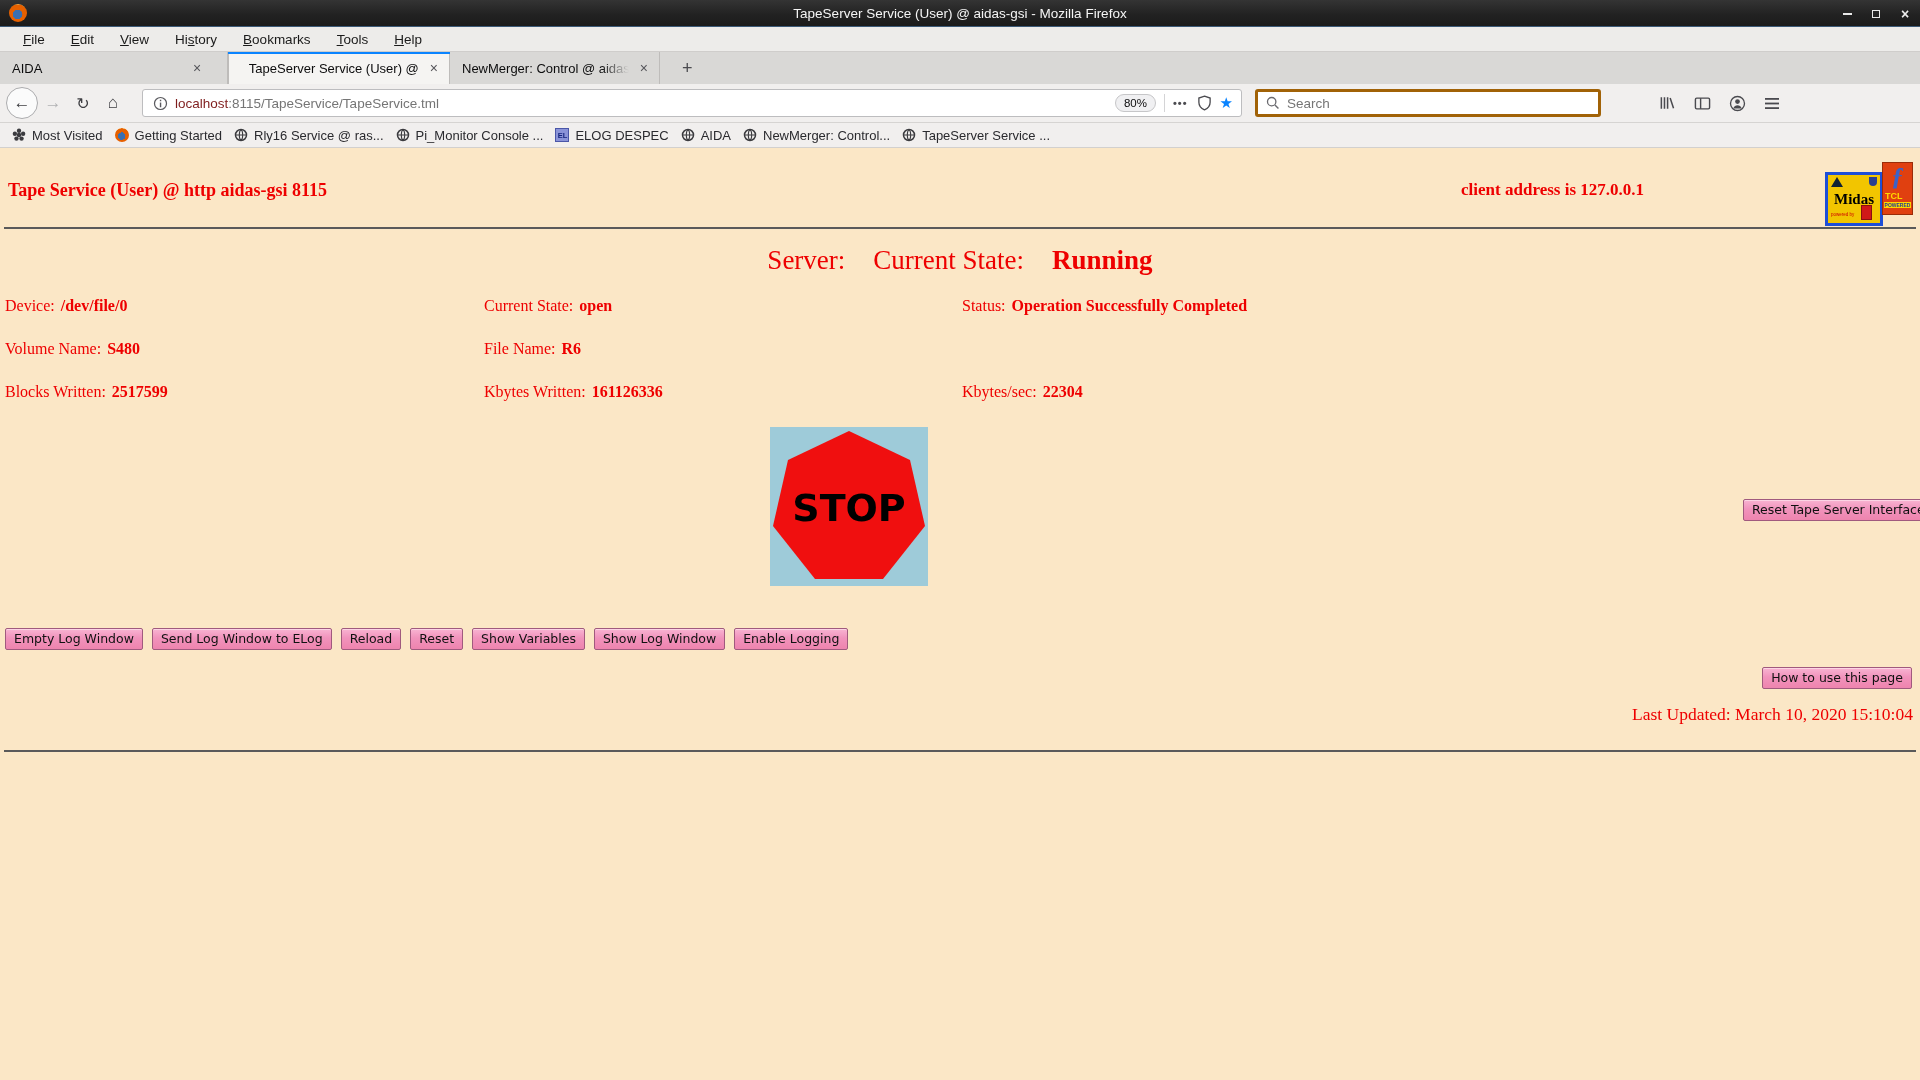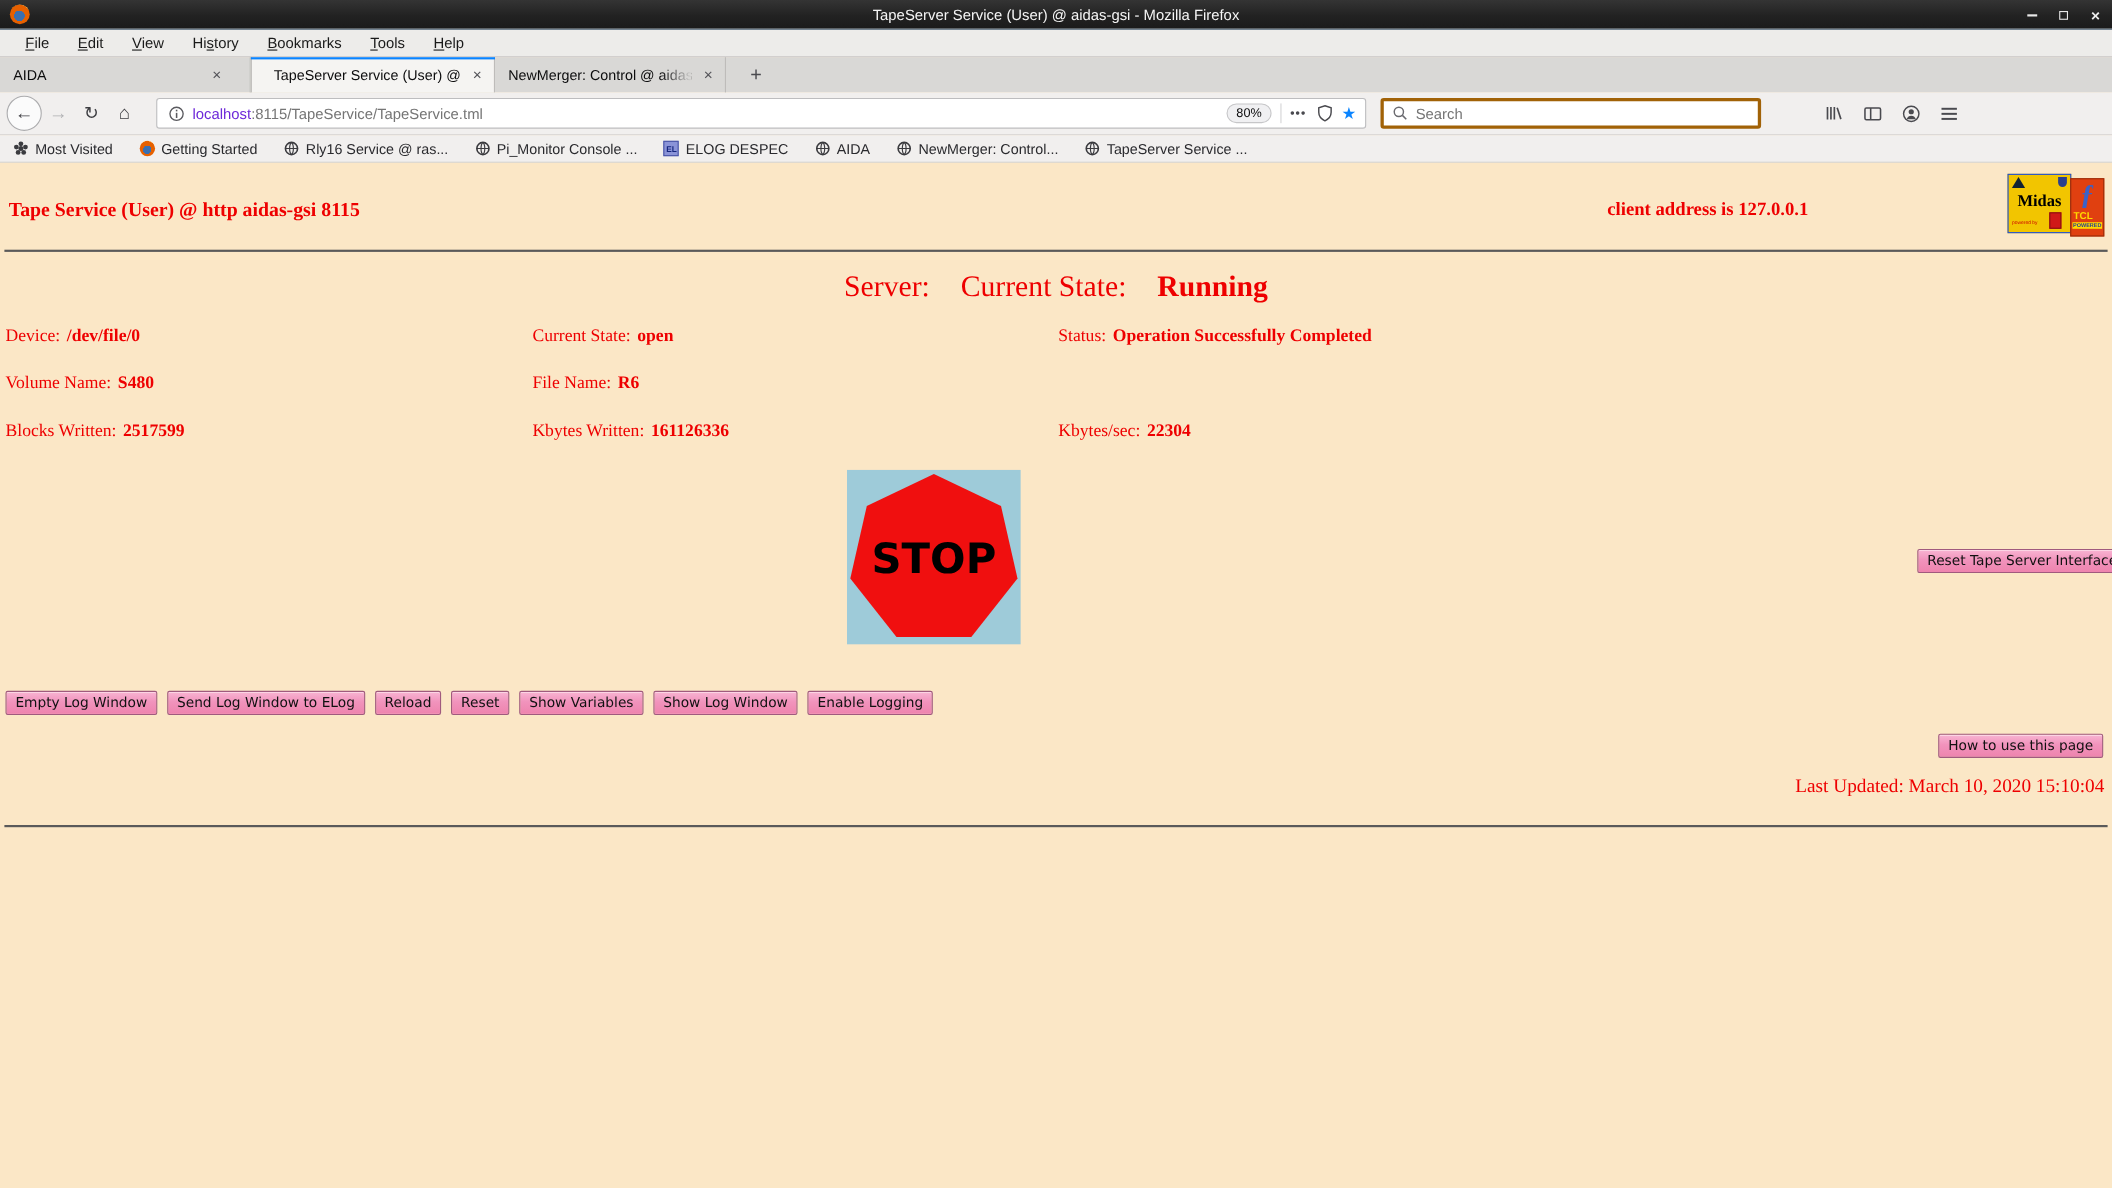--- a/index.html
+++ b/index.html
@@ -38,47 +38,47 @@
   
   .navbar { height:39px; background:#f1efee; border-bottom:1px solid #d6d4d2; display:flex; align-items:center; }
   .nav-icon { font-size:17px; color:#3e3e42; text-align:center; }
   .btn-back { width:32px; height:32px; border:1px solid #acacae; border-radius:50%; margin-left:6px; display:flex; align-items:center; justify-content:center; background:#fbfbfb; }
   .btn-fwd { width:30px; text-align:center; color:#b1b1b3; font-size:17px; }
   .btn-reload { width:30px; text-align:center; font-size:16px; }
   .btn-home { width:30px; text-align:center; font-size:17px; }
   .urlbar { width:1100px; height:28px; margin-left:14px; background:#fff; border:1px solid #bdbdbf; border-radius:3px; display:flex; align-items:center; padding:0 6px; }
   .urlbar .info-icon { margin:0 7px 0 4px; display:flex; }
   .url-text { font-size:13.5px; flex:1; white-space:nowrap; overflow:hidden; }
-  .url-host { color:#6d28d9; }
+  .url-host { color:#7f1d1d; }
   .url-path { color:#757575; }
   .zoom-badge { font-size:11.5px; color:#0c0c0d; background:#f0f0f2; border:1px solid #c6c6c8; border-radius:9px; padding:2px 8px; margin-right:8px; }
   .url-sep { width:1px; height:18px; background:#d4d4d6; margin-right:8px; }
   .dots-icon { font-size:11px; font-weight:bold; letter-spacing:1px; color:#4a4a4f; margin-right:9px; }
   .shield-icon { display:flex; margin-right:8px; }
   .star-icon { color:#0a84ff; font-size:15px; margin-right:2px; }
   .searchbar { width:346px; height:28px; margin-left:13px; background:#fff; border:3px solid #a16207; border-radius:3px; display:flex; align-items:center; padding:0 8px; }
   .searchbar input { border:none; outline:none; flex:1; font-size:13.5px; margin-left:7px; font-family:"Liberation Sans",sans-serif; background:transparent; color:#0c0c0d; }
   .searchbar input::placeholder { color:#757575; }
   .toolbar-right { display:flex; align-items:center; gap:18px; margin-left:58px; }
   .tb-icon { display:flex; align-items:center; }
 
   
-  .bookmarksbar { height:25px; background:#f1efee; border-bottom:1px solid #d2d0ce; display:flex; align-items:center; padding-left:12px; gap:24px; }
+  .bookmarksbar { height:25px; background:#f1efee; border-bottom:1px solid #d2d0ce; display:flex; align-items:center; padding-left:12px; gap:12px; }
   .bm-item { display:flex; align-items:center; gap:6px; }
   .bm-label { font-size:13px; color:#2a2a2e; white-space:nowrap; }
   .elog-badge { width:14px; height:14px; background:#8a93d8; border:1px solid #4a56a8; color:#15257d; font-size:7.5px; font-weight:bold; display:flex; align-items:center; justify-content:center; }
   .ff-mini { width:14px; height:14px; border-radius:50%;
     background:radial-gradient(circle at 48% 58%, #3a6fb0 0 34%, #e66000 35% 70%, #f9a23b 71% 100%); }
 
   
   .page { position:relative; height:932px; background:#fbe7c6; font-family:"Liberation Serif", serif; color:#ee0000; }
   .page-title { position:absolute; left:8px; top:32px; font-size:18px; font-weight:bold; }
   .client-address { position:absolute; right:276px; top:32px; font-size:17px; font-weight:bold; }
 
-  .midas-logo { position:absolute; left:1825px; top:10px; width:58px; height:54px; background:#f2c500; border:1px solid #1d4ed8; }
+  .midas-logo { position:absolute; left:1825px; top:24px; width:58px; height:54px; background:#f2c500; border:3px solid #1d4ed8; }
   .midas-tri { position:absolute; left:3px; top:2px; width:0; height:0; border-left:6px solid transparent; border-right:6px solid transparent; border-bottom:10px solid #123; }
   .midas-shield { position:absolute; right:3px; top:2px; width:8px; height:9px; background:#2a3f8f; border-radius:0 0 4px 4px; }
   .midas-word { position:absolute; left:0; right:0; top:16px; text-align:center; color:#000; font-family:"Liberation Serif",serif; font-weight:bold; font-size:15px; }
   .midas-powered { position:absolute; left:3px; bottom:6px; font-size:4.5px; color:#c00; font-family:"Liberation Sans",sans-serif; }
   .midas-redbox { position:absolute; right:8px; bottom:3px; width:11px; height:15px; background:#d01818; border:1px solid #8a0f0f; }
   .tcl-logo { position:absolute; left:1882px; top:14px; width:31px; height:53px; background:#e04010; border:1px solid #9a2c08; text-align:center; }
   .tcl-f { color:#3a62c8; font-size:26px; font-style:italic; font-family:"Liberation Serif",serif; font-weight:bold; line-height:28px; display:block; }
   .tcl-word { display:block; color:#ffd800; font-size:9px; font-weight:bold; font-family:"Liberation Sans",sans-serif; text-align:left; padding-left:2px; }
   .tcl-powered { display:block; margin:1px 1px 0 1px; background:#ffd800; color:#2a3f8f; font-size:5px; font-weight:bold; font-family:"Liberation Sans",sans-serif; }
 

